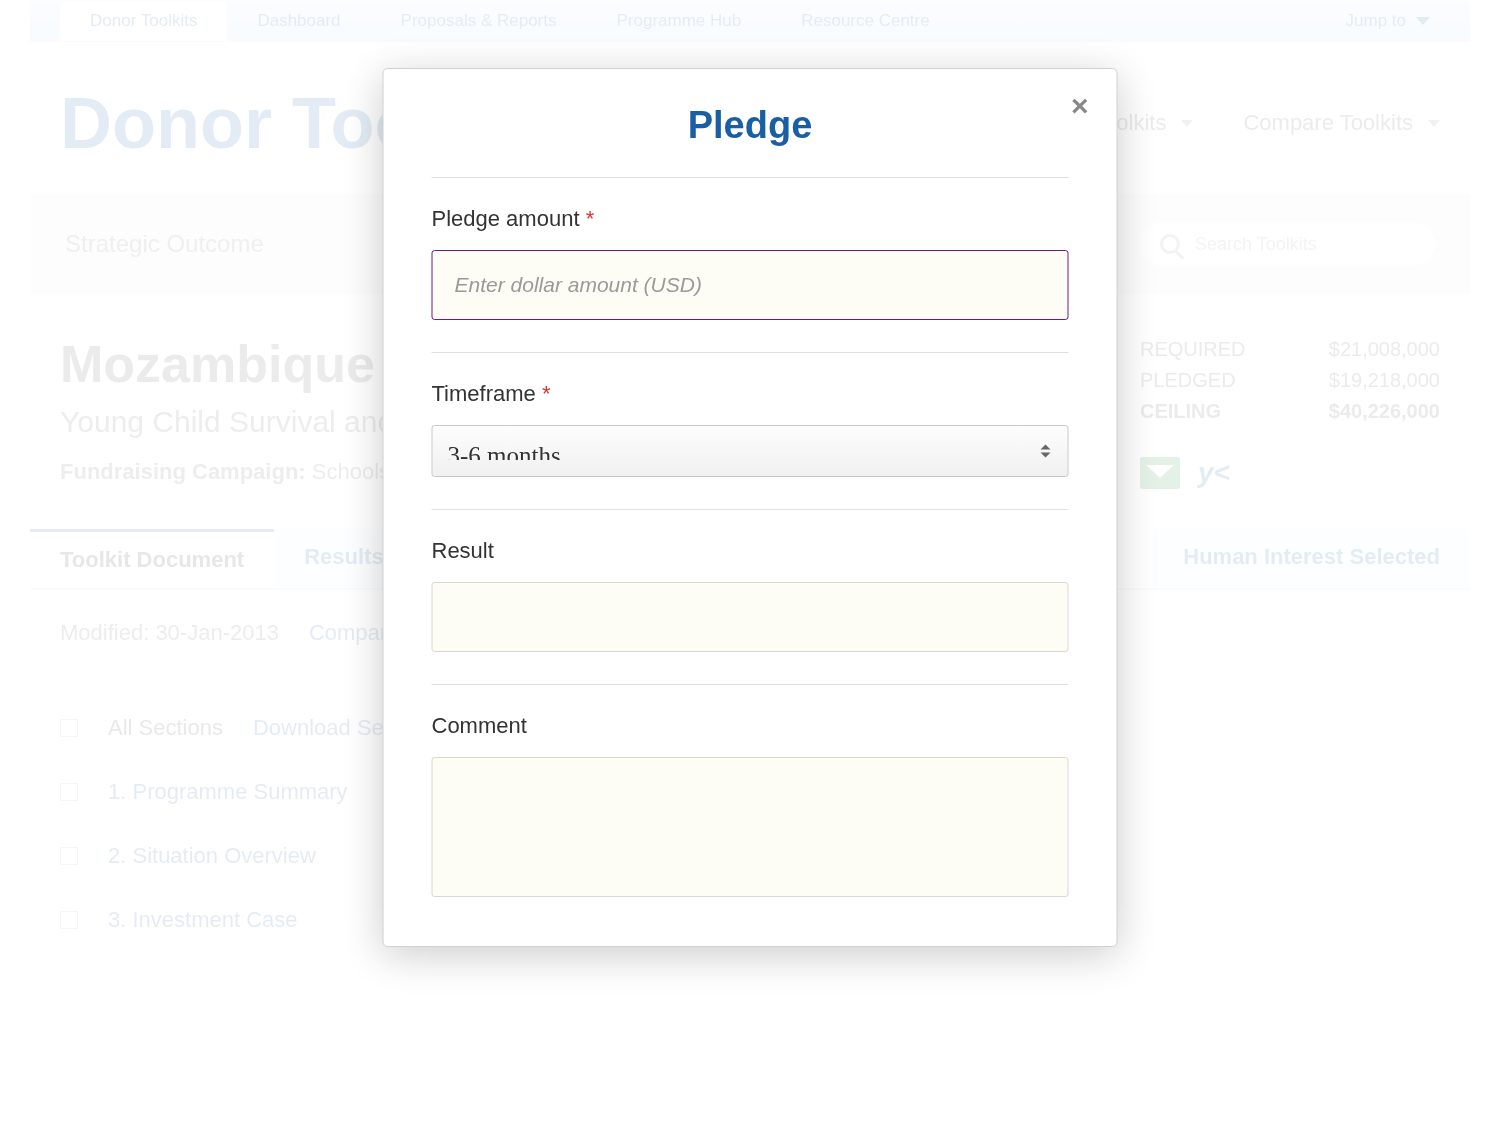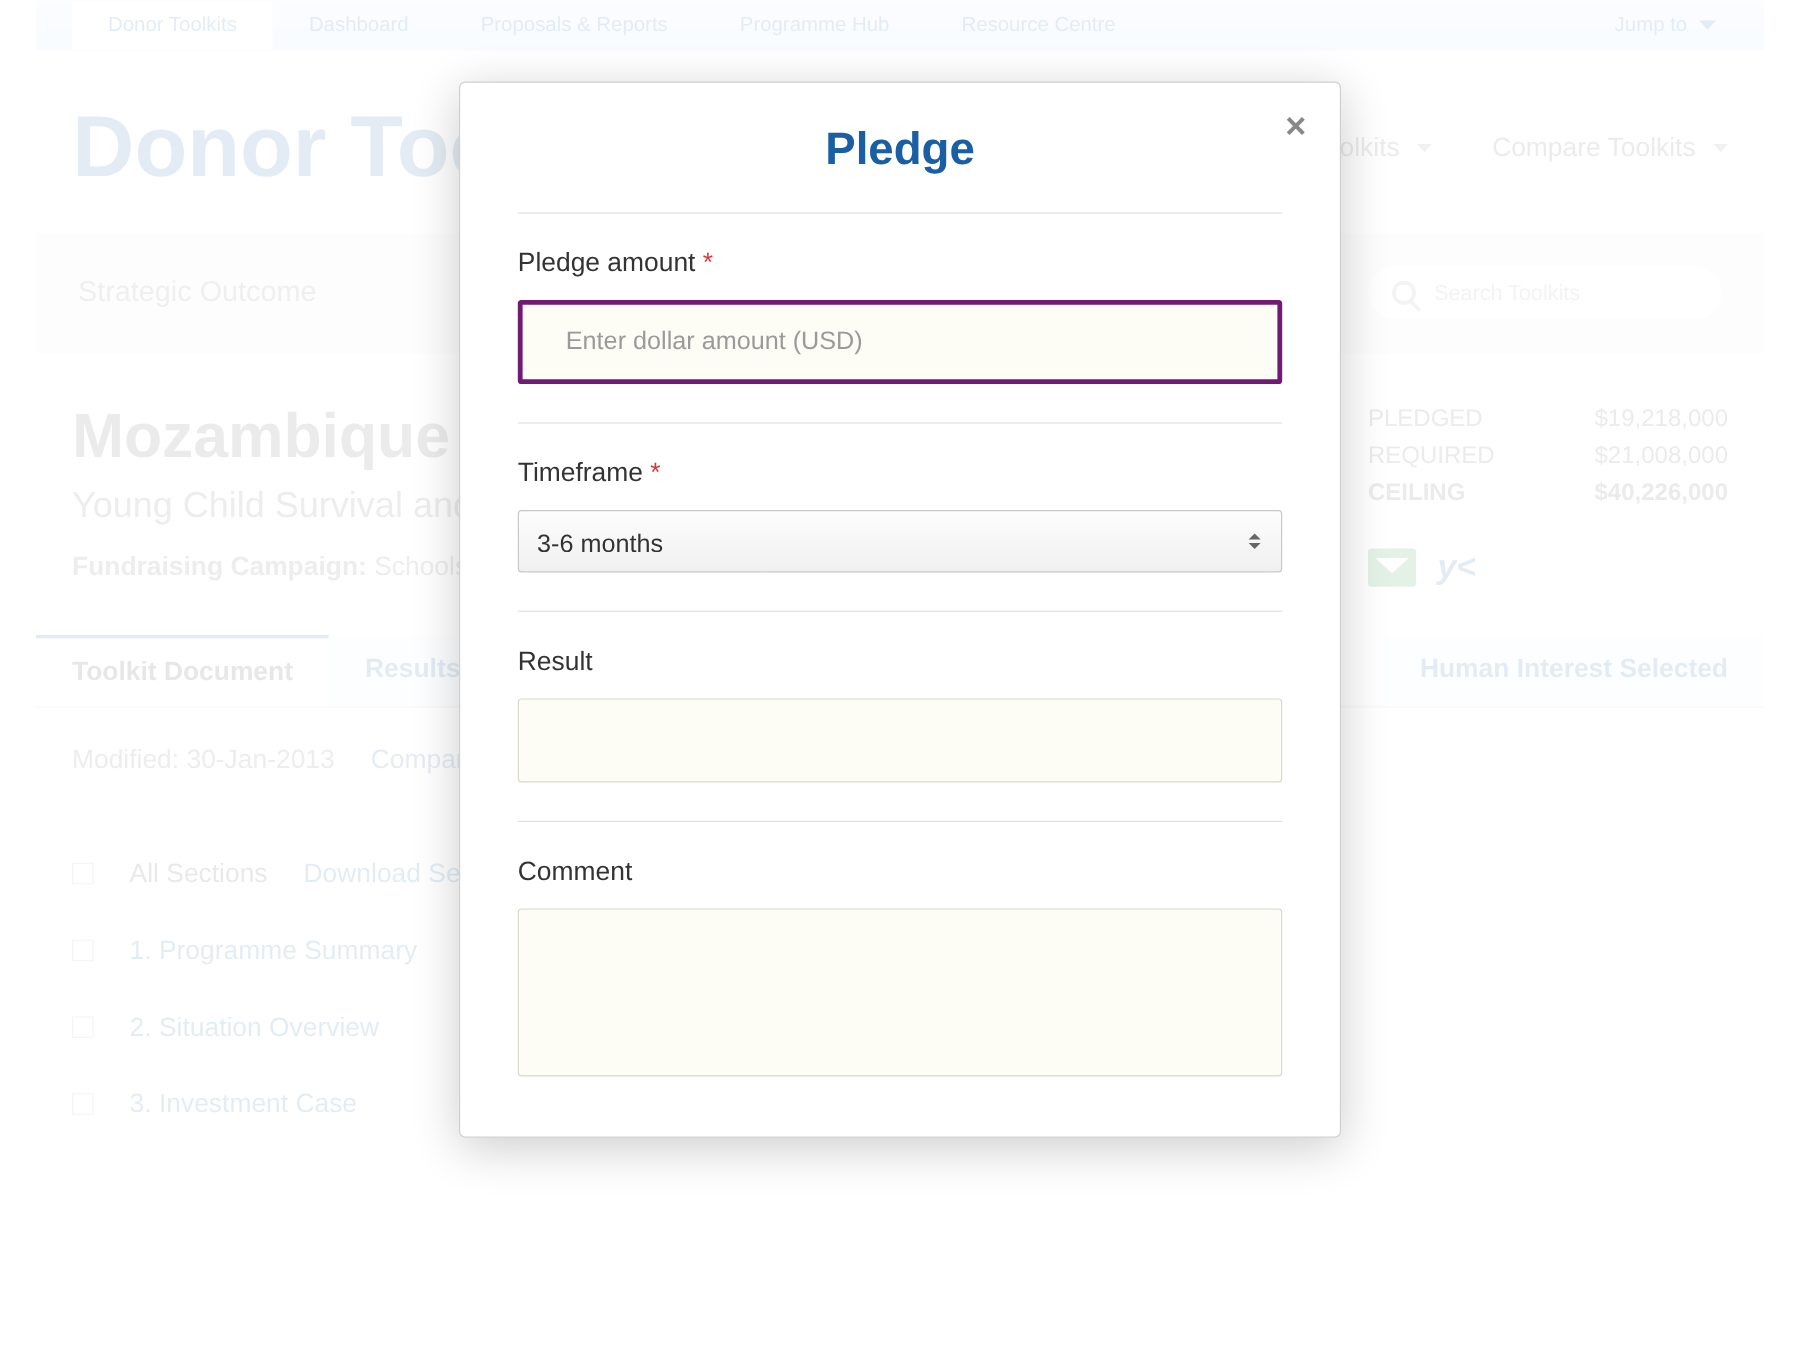--- a/index.html
+++ b/index.html
@@ -310,38 +310,40 @@
       font-size: 22px;
       color: #333;
       margin-bottom: 18px;
       display: block;
     }
     .req { color: #d33; }
     .form-input {
       width: 100%;
       height: 70px;
       background: #fdfdf6;
-      border: 4px solid #701a75;
+      border: 1px solid #701a75;
       border-radius: 3px;
-      padding: 0 36px;
+      padding: 0 22px;
       font-size: 21px;
       color: #333;
+      font-style: italic;
     }
     .form-input::placeholder { color: #9a9a9a; }
     .form-select {
       width: 100%;
       height: 52px;
       background: linear-gradient(#fdfdfd, #f0f0f0);
       border: 1px solid #c8c8c8;
       border-radius: 3px;
       padding: 16px 15px;
-      font-size: 21px;
+      font-size: 25px;
       color: #333;
       appearance: none;
       position: relative;
+      font-family: Liberation Serif, serif;
     }
     .select-wrap {
       position: relative;
     }
     .select-arrows {
       position: absolute;
       right: 18px;
       top: 50%;
       transform: translateY(-50%);
       pointer-events: none;
@@ -436,26 +438,26 @@
     <div class="content-main">
       <div class="country-title">Mozambique</div>
       <div class="country-sub">Young Child Survival and Development 2014-2017</div>
       <div class="campaign-line">
         <span class="campaign-label">Fundraising Campaign:</span>
         <span>Schools for Africa</span>
       </div>
     </div>
     <div class="content-stats">
       <div class="stat-row">
+        <span>REQUIRED</span>
+        <span>$21,008,000</span>
+      </div>
+      <div class="stat-row">
         <span>PLEDGED</span>
         <span>$19,218,000</span>
-      </div>
-      <div class="stat-row">
-        <span>REQUIRED</span>
-        <span>$21,008,000</span>
       </div>
       <div class="stat-row bold">
         <span>CEILING</span>
         <span>$40,226,000</span>
       </div>
       <div class="share-row">
         <div class="share-box"></div>
         <div class="yammer">y&lt;</div>
       </div>
     </div>

